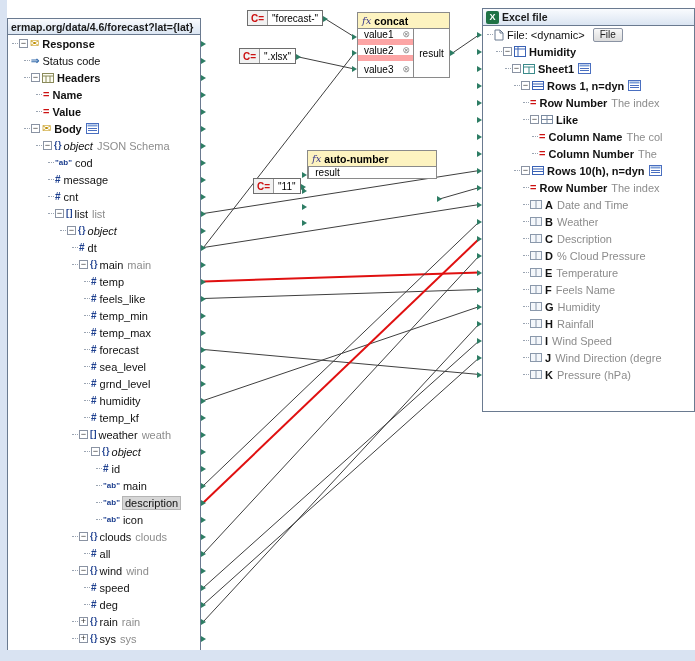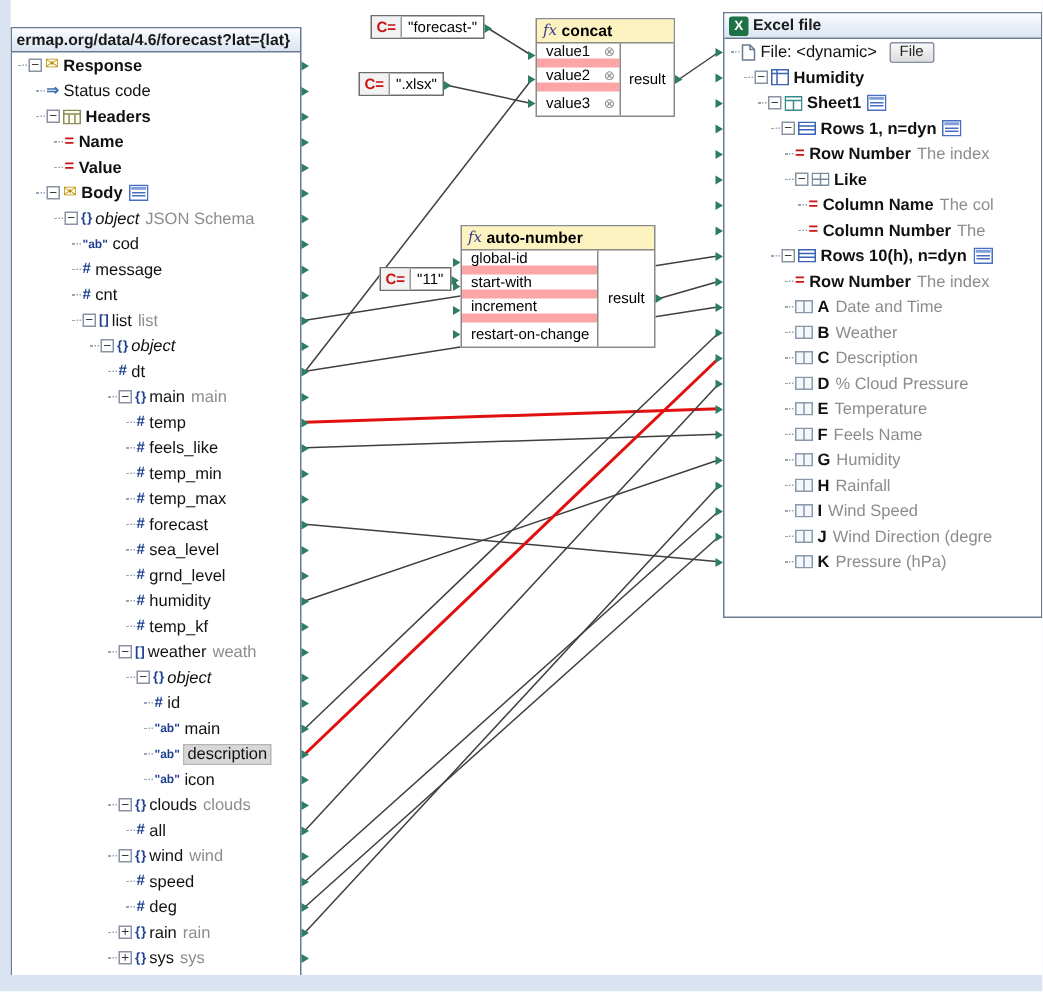--- a/index.html
+++ b/index.html
@@ -396,34 +396,20 @@
       <span class="port left" style="top:53px"></span>
       <span class="port right" style="top:37px"></span>
     </div>
 
     <div class="fnbox" id="fn-auto" style="left:300px;top:150px;width:130px">
       <div class="fnhead">
         <span class="fx">fx</span>
         <span class="fnname">auto-number</span>
       </div>
       <div class="fnbody">
-        <div class="fnin">
-          <div class="finrow">
-            <span>global-id</span>
-          </div>
-          <div class="finrow">
-            <span>start-with</span>
-          </div>
-          <div class="finrow">
-            <span>increment</span>
-          </div>
-          <div class="finrow">
-            <span>restart-on-change</span>
-          </div>
-        </div>
         <div class="fnout">
           <span>result</span>
         </div>
       </div>
       <span class="port left" style="top:21px"></span>
       <span class="port left" style="top:37px"></span>
       <span class="port left" style="top:53px"></span>
       <span class="port left" style="top:69px"></span>
       <span class="port right" style="top:45px"></span>
     </div>

